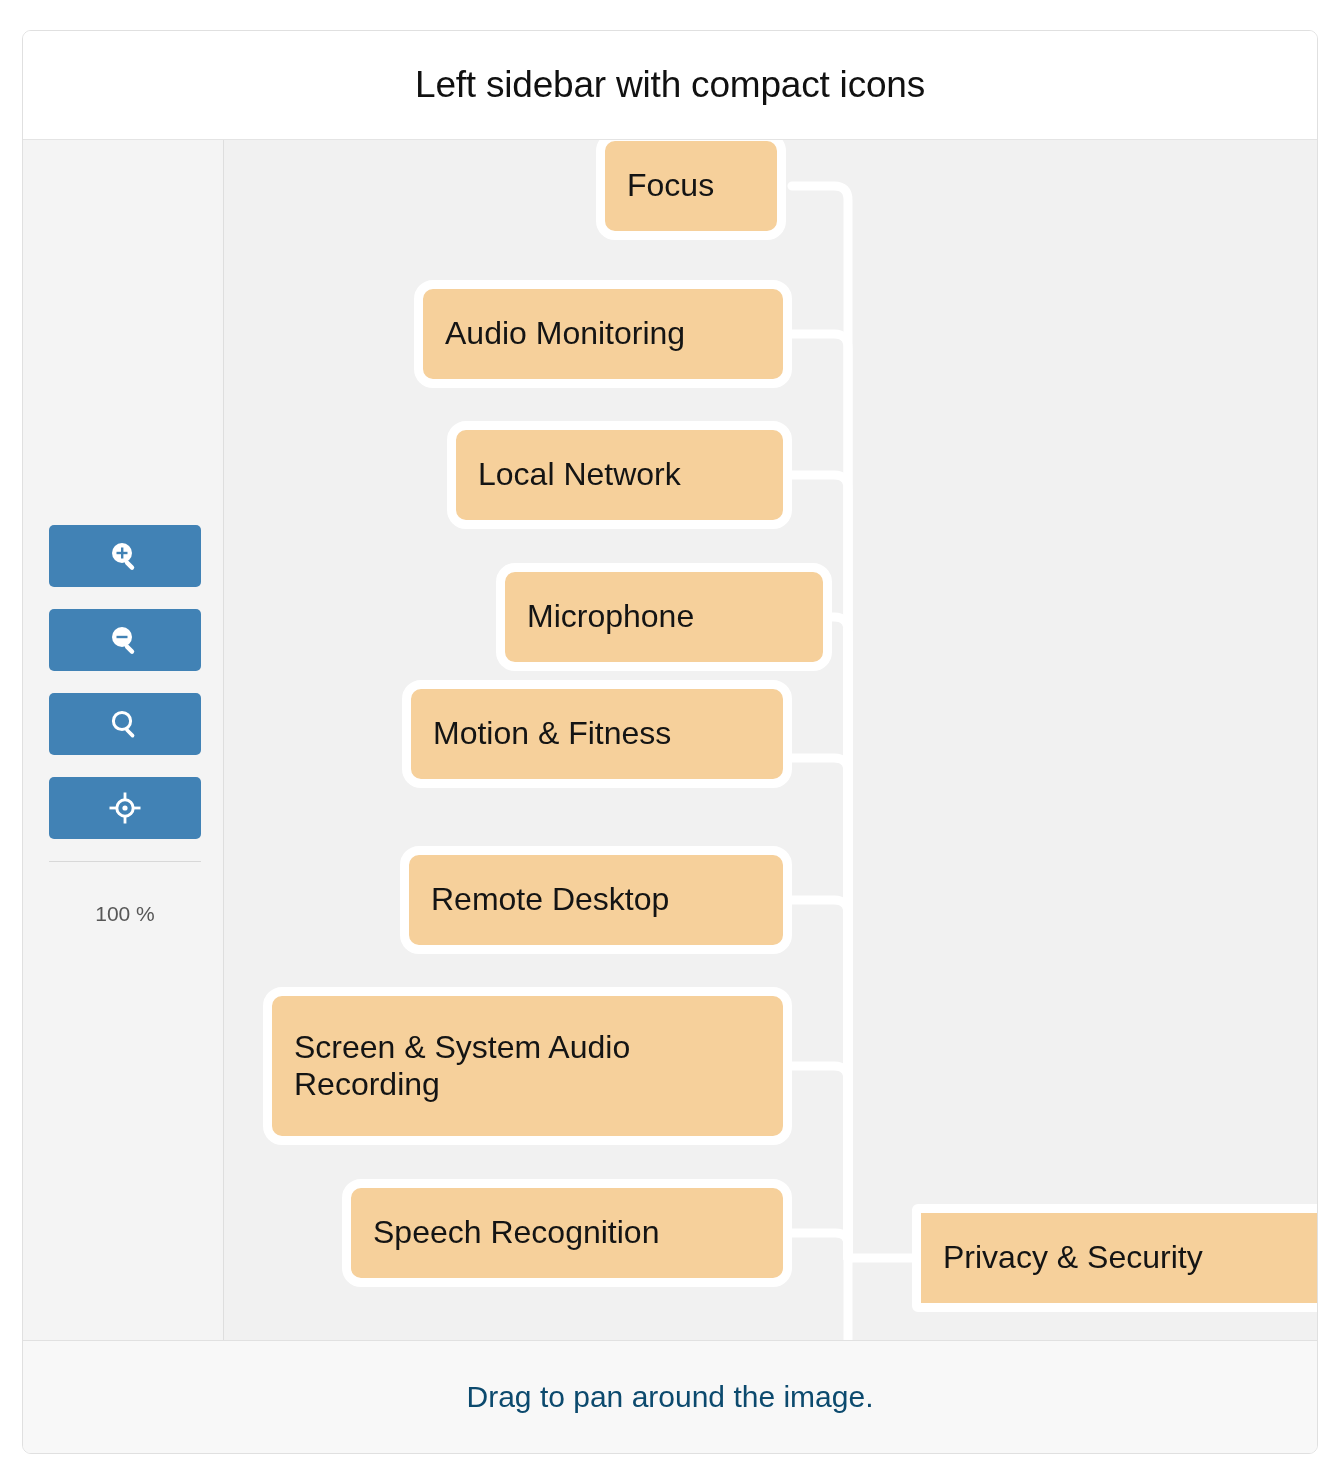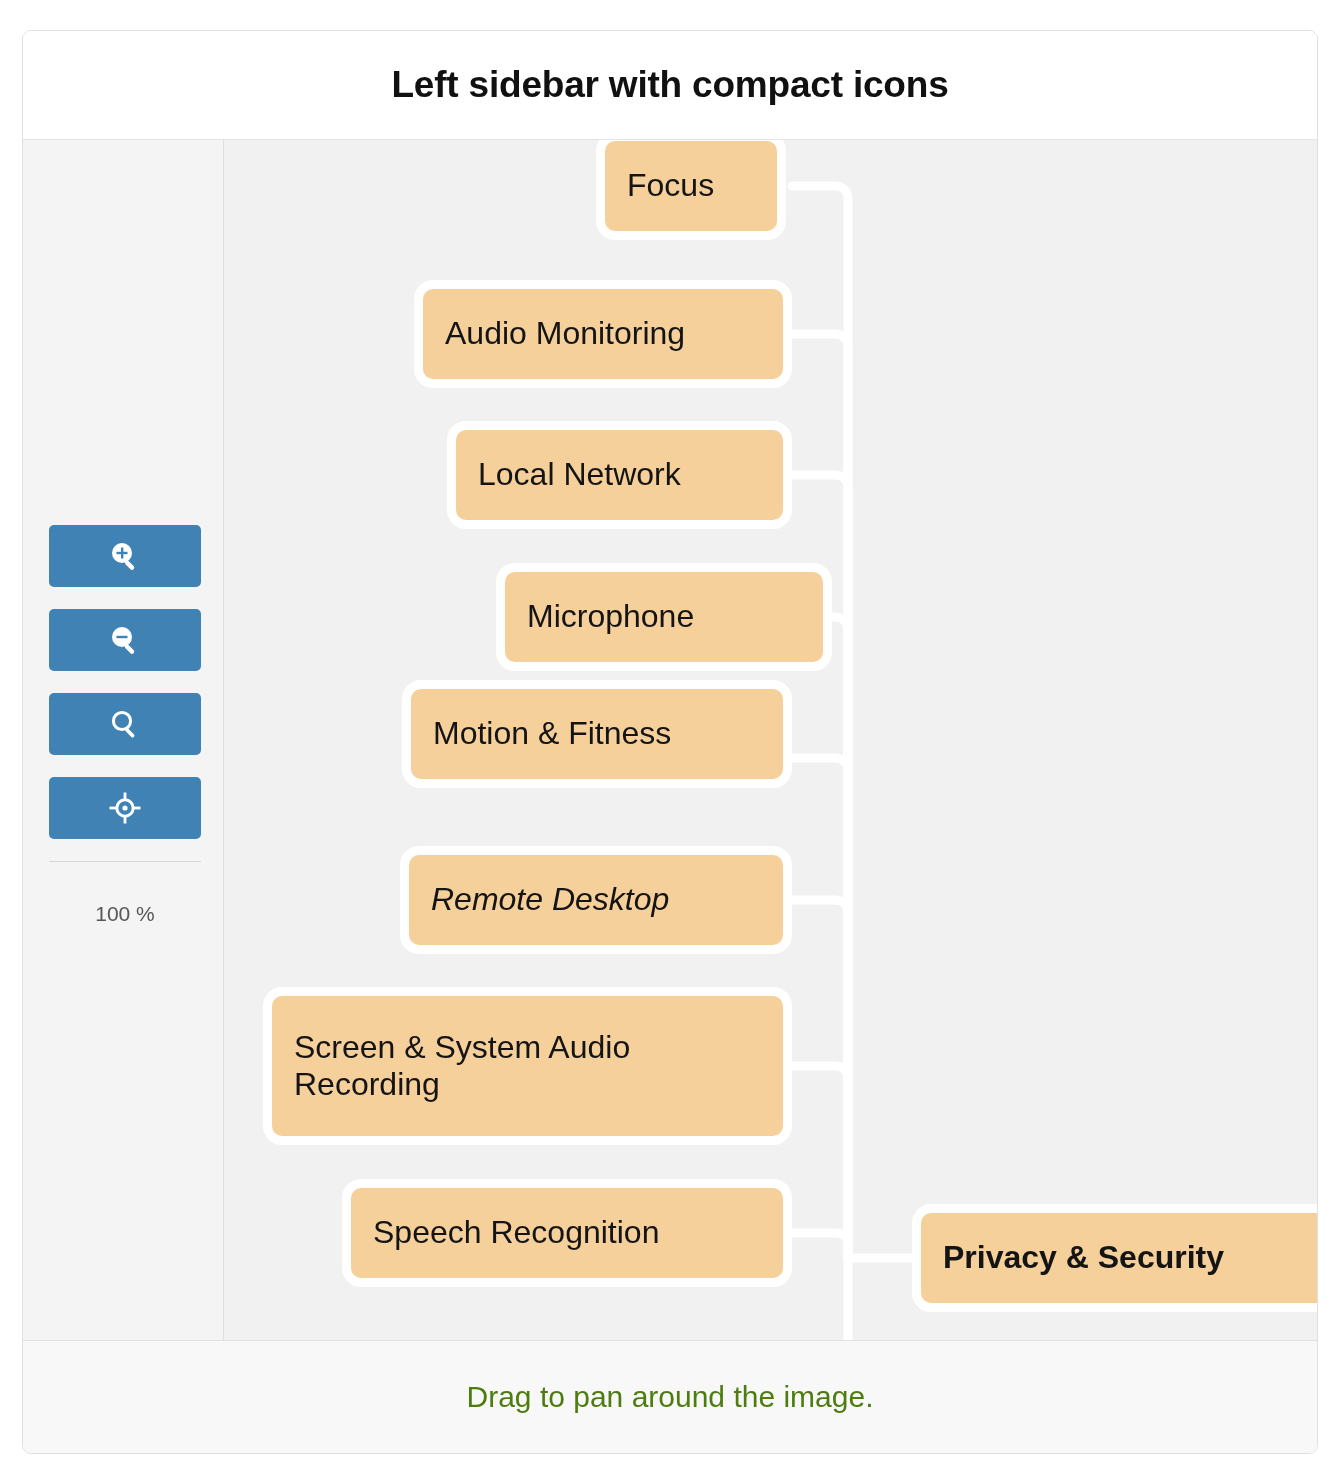--- a/index.html
+++ b/index.html
@@ -39,21 +39,21 @@
     height: 108px;
     flex: 0 0 108px;
     background: #ffffff;
     border-bottom: 1px solid #e4e4e4;
     display: flex;
     align-items: center;
     justify-content: center;
   }
   .panel-title {
     font-size: 37px;
-    font-weight: bold;
+    font-weight: normal;
     color: #111111;
     letter-spacing: -0.2px;
     white-space: nowrap;
   }
 
   
   .panel-body {
     flex: 1 1 auto;
     display: flex;
     min-height: 0;
@@ -137,37 +137,36 @@
     display: flex;
     align-items: center;
     color: #141414;
     font-size: 32px;
     line-height: 1.17;
     padding: 0 22px;
     white-space: pre-line;
     cursor: pointer;
   }
   .node.root {
-    border-radius: 19px;
-    font-weight: bold;
+    border-radius: 6px;
   }
 
   
   .panel-footer {
     flex: 0 0 112px;
     height: 112px;
     background: #f8f8f8;
     border-top: 1px solid #e1e1e1;
     display: flex;
     align-items: center;
     justify-content: center;
   }
   .footer-text {
     font-size: 30px;
-    color: #4d7c0f;
+    color: #0c4a6e;
     white-space: nowrap;
   }
 </style>
 </head>
 <body>
 
 <div id="root">
   <div class="panel">
 
     <div class="panel-header">
@@ -241,21 +240,21 @@
               <path d="M 568 1093 H 611.5 Q 624 1093 624 1105.5 V 1118" fill="none" stroke="#ffffff" stroke-width="9" stroke-linecap="round" stroke-linejoin="round"></path>
               <path d="M 624 1118 H 688" fill="none" stroke="#ffffff" stroke-width="9" stroke-linecap="round" stroke-linejoin="round"></path>
               <path d="M 624 1118 V 1278" fill="none" stroke="#ffffff" stroke-width="9" stroke-linecap="round" stroke-linejoin="round"></path>
             </svg>
 
         <div class="node" style="left: 372px; top: -8px; width: 190px; height: 108px;">Focus</div>
             <div class="node" style="left: 190px; top: 140px; width: 378px; height: 108px;">Audio Monitoring</div>
             <div class="node" style="left: 223px; top: 281px; width: 345px; height: 108px;">Local Network</div>
             <div class="node" style="left: 272px; top: 423px; width: 336px; height: 108px;">Microphone</div>
             <div class="node" style="left: 178px; top: 540px; width: 390px; height: 108px;">Motion &amp; Fitness</div>
-            <div class="node" style="left: 176px; top: 706px; width: 392px; height: 108px; font-style: italic;">Remote Desktop</div>
+            <div class="node" style="left: 176px; top: 706px; width: 392px; height: 108px;">Remote Desktop</div>
             <div class="node" style="left: 118px; top: 1039px; width: 450px; height: 108px;">Speech Recognition</div>
             <div class="node" style="left: 39px; top: 847px; width: 529px; height: 158px;">Screen &amp; System Audio
 Recording</div>
             <div class="node root" style="left: 688px; top: 1064px; width: 430px; height: 108px;">Privacy &amp; Security</div>
           </div>
       </div>
 
     </div>
 
     <div class="panel-footer">

